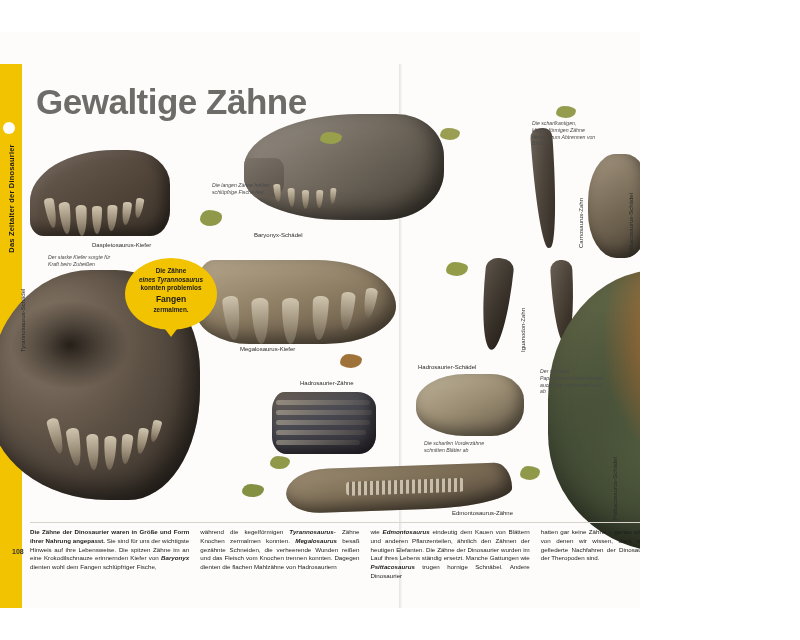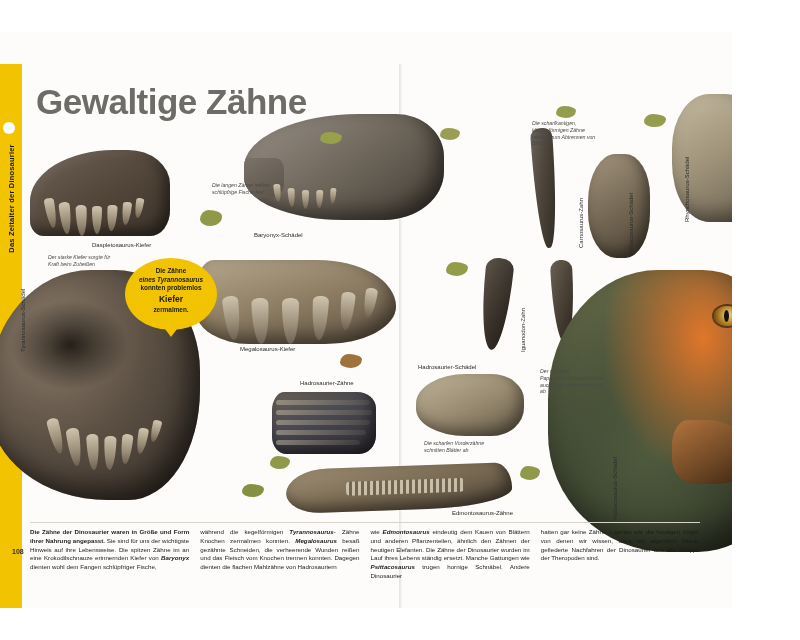--- a/index.html
+++ b/index.html
@@ -8,21 +8,21 @@
     background: #ffffff;
   }
   body {
     width: 800px;
     height: 640px;
     overflow: hidden;
     font-family: "Liberation Serif", serif;
   }
   .page {
     position: relative;
-    width: 732px;
+    width: 640px;
     height: 640px;
     background: #ffffff;
     overflow: hidden;
   }
   .spread {
     position: absolute;
     left: 0;
     top: 32px;
     width: 800px;
     height: 576px;
@@ -466,21 +466,21 @@
     <div class="sil sil-a" style="left:242px; top:452px; width:22px; height:13px; background:#7d8a38;"></div>
     <div class="sil sil-a" style="left:520px; top:434px; width:20px; height:14px; background:#8a9440;"></div>
     <div class="sil sil-a" style="left:440px; top:96px; width:20px; height:12px; background:#93994a;"></div>
     <div class="sil sil-a" style="left:644px; top:82px; width:22px; height:13px; background:#8e9744;"></div>
     <div class="sil sil-a" style="left:556px; top:74px; width:20px; height:12px; background:#8e9744;"></div>
 
     <div class="callout">
       <span>Die Zähne</span><br>
       <span class="em">eines Tyrannosaurus</span><br>
       <span>konnten problemlos</span>
-      <span class="big">Kiefer</span>
+      <span class="big">Fangen</span>
       <span>zermalmen.</span>
       <span class="tri"></span>
     </div>
 
     <div class="rule-top"></div>
     <div class="body-cols">
       <div class="col">
         <p><span class="lead">Die Zähne der Dinosaurier waren in Größe und Form ihrer Nahrung angepasst.</span> <span>Sie sind für uns der wichtigste Hinweis auf ihre Lebensweise. Die spitzen Zähne im an eine Krokodilschnauze erinnernden Kiefer von <span class="ital">Baryonyx</span> dienten wohl dem Fangen schlüpfriger Fische,</span></p>
       </div>
       <div class="col">

